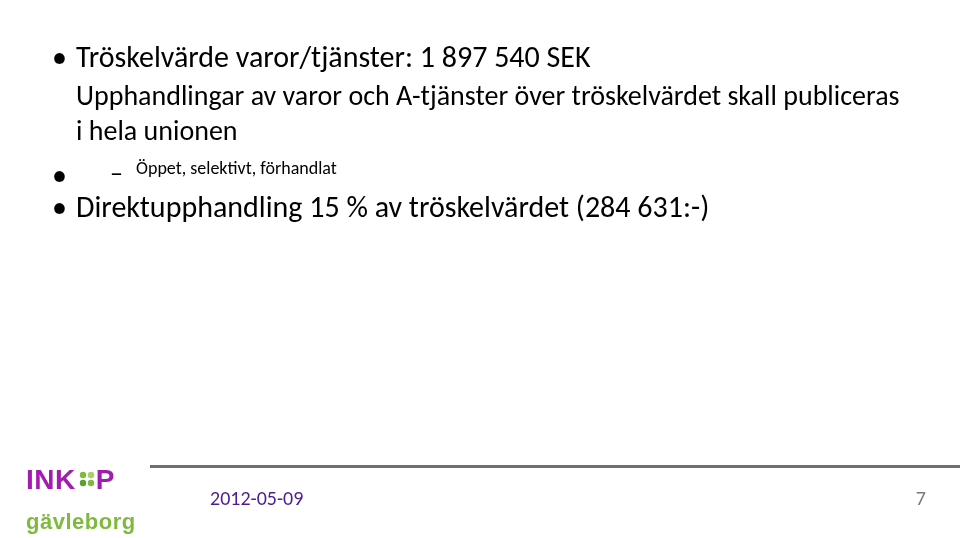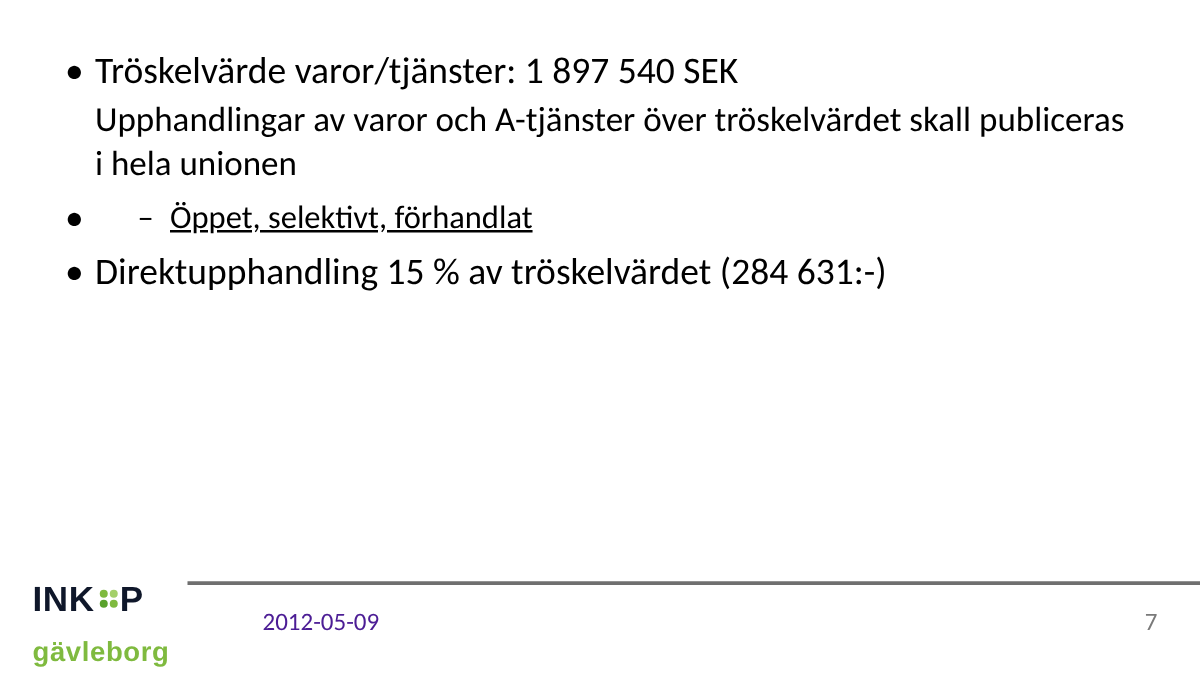--- a/index.html
+++ b/index.html
@@ -53,23 +53,22 @@
     margin-top: 2px;
   }
   ul.dash {
     list-style: none;
     margin: 4px 0 8px 0;
     padding: 0 0 0 34px;
   }
   ul.dash > li {
     position: relative;
     padding-left: 26px;
-    font-size: 26px;
+    font-size: 18px;
     line-height: 1.35;
-    text-decoration: underline;
   }
   ul.dash > li::before {
     content: "–";
     position: absolute;
     left: 0;
     top: 0;
     font-size: 26px;
   }
   .footer-line {
     position: absolute;
@@ -100,21 +99,21 @@
     bottom: 16px;
     width: 118px;
     height: 56px;
   }
   .logo .word-inkop {
     font-family: Arial, Helvetica, sans-serif;
     font-weight: 900;
     font-size: 28px;
     line-height: 1;
     letter-spacing: 0.5px;
-    color: #0f172a;
+    color: #a21caf;
     display: flex;
     align-items: center;
   }
   .logo .word-inkop .dots {
     display: inline-block;
     width: 18px;
     height: 18px;
     margin-left: 2px;
     position: relative;
     top: -6px;

